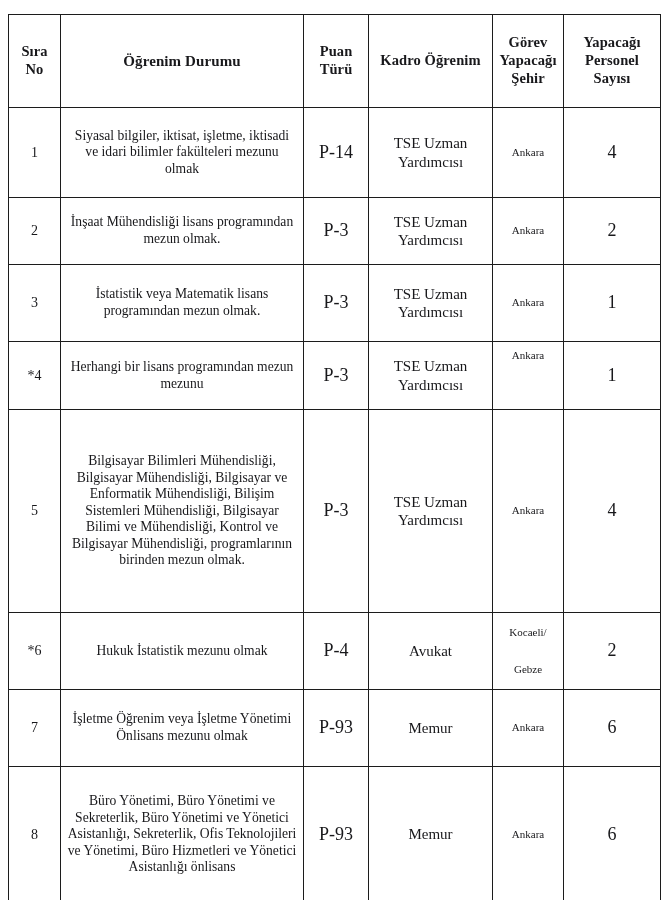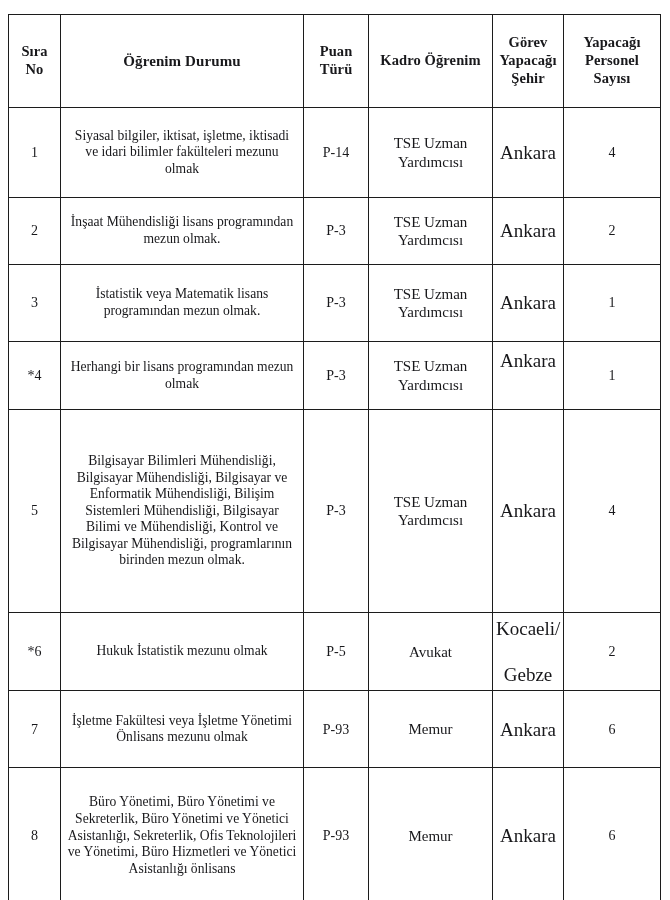--- a/index.html
+++ b/index.html
@@ -69,27 +69,27 @@
   }
   tbody td.cell-sira {
     font-size: 14px;
   }
   tbody td.cell-ogr {
     font-size: 13.6px;
     padding: 5px 6px;
   }
   tbody td.cell-puan,
   tbody td.cell-adet {
-    font-size: 14px;
+    font-size: 18px;
   }
   tbody td.cell-kadro {
     font-size: 15px;
   }
   tbody td.cell-sehir {
-    font-size: 19px;
+    font-size: 11px;
   }
 
   
   tbody td.valign-top { vertical-align: top; padding-top: 7px; }
 
   .stack-line { display: block; }
   .stack-gap { display: block; margin-top: 23px; }
 </style>
 </head>
 <body>
@@ -168,21 +168,21 @@
         <td class="cell-kadro">
           <span class="stack-line">TSE Uzman</span>
           <span class="stack-line">Yardımcısı</span>
         </td>
         <td class="cell-sehir">Ankara</td>
         <td class="cell-adet">1</td>
       </tr>
 
       <tr style="height:68px;">
         <td class="cell-sira">*4</td>
-        <td class="cell-ogr">Herhangi bir lisans programından mezun olmak</td>
+        <td class="cell-ogr">Herhangi bir lisans programından mezun mezunu</td>
         <td class="cell-puan">P-3</td>
         <td class="cell-kadro">
           <span class="stack-line">TSE Uzman</span>
           <span class="stack-line">Yardımcısı</span>
         </td>
         <td class="cell-sehir valign-top">Ankara</td>
         <td class="cell-adet">1</td>
       </tr>
 
       <tr style="height:203px;">
@@ -193,34 +193,34 @@
           <span class="stack-line">TSE Uzman</span>
           <span class="stack-line">Yardımcısı</span>
         </td>
         <td class="cell-sehir">Ankara</td>
         <td class="cell-adet">4</td>
       </tr>
 
       <tr style="height:77px;">
         <td class="cell-sira">*6</td>
         <td class="cell-ogr">Hukuk İstatistik mezunu olmak</td>
-        <td class="cell-puan">P-5</td>
+        <td class="cell-puan">P-4</td>
         <td class="cell-kadro">
           <span class="stack-line">Avukat</span>
         </td>
         <td class="cell-sehir">
           <span class="stack-line">Kocaeli/</span>
           <span class="stack-gap">Gebze</span>
         </td>
         <td class="cell-adet">2</td>
       </tr>
 
       <tr style="height:77px;">
         <td class="cell-sira">7</td>
-        <td class="cell-ogr">İşletme Fakültesi veya İşletme Yönetimi Önlisans mezunu olmak</td>
+        <td class="cell-ogr">İşletme Öğrenim veya İşletme Yönetimi Önlisans mezunu olmak</td>
         <td class="cell-puan">P-93</td>
         <td class="cell-kadro">
           <span class="stack-line">Memur</span>
         </td>
         <td class="cell-sehir">Ankara</td>
         <td class="cell-adet">6</td>
       </tr>
 
       <tr style="height:136px;">
         <td class="cell-sira">8</td>

